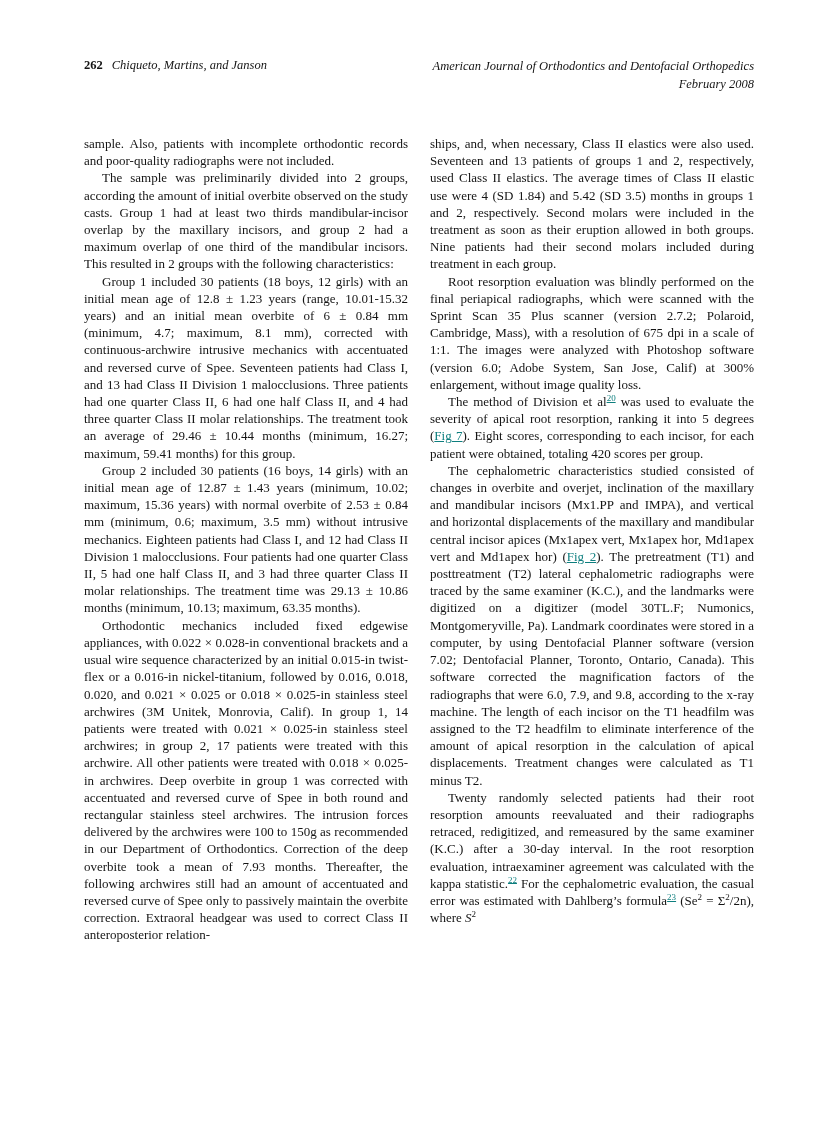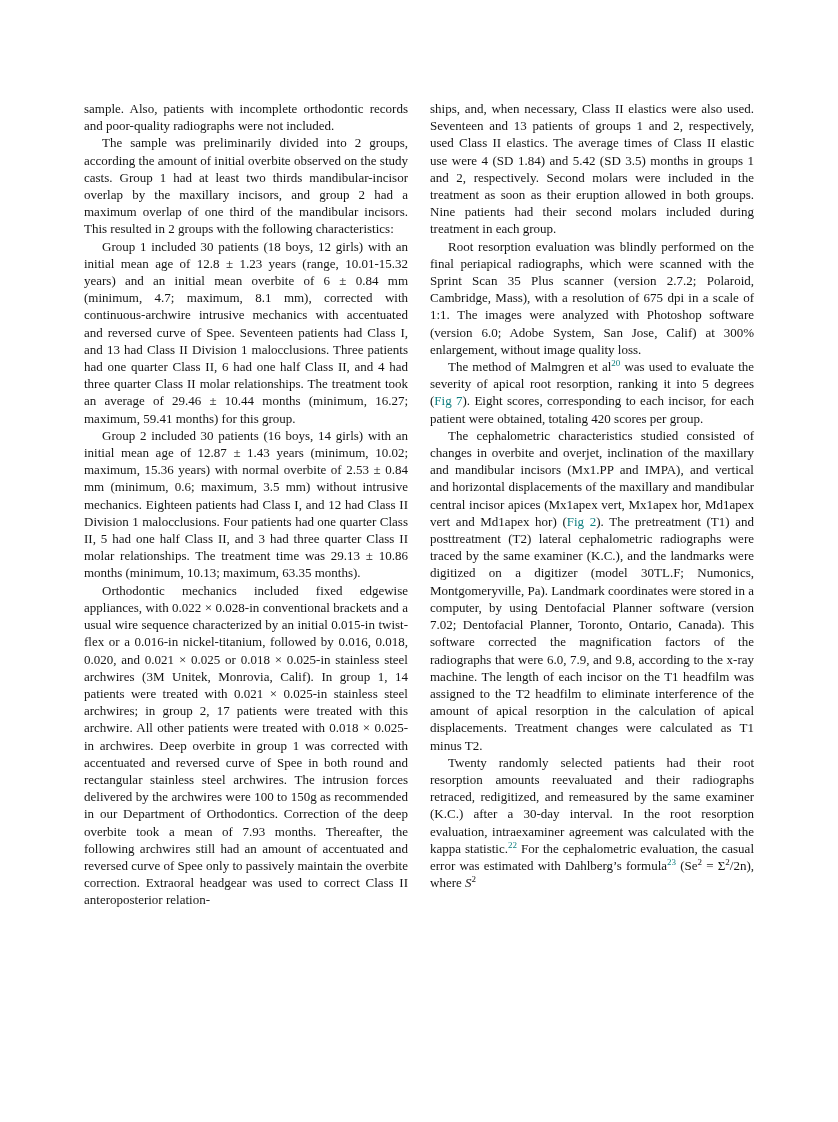--- a/index.html
+++ b/index.html
@@ -9,35 +9,44 @@
   .header-left{white-space:nowrap;}
   .pagenum{font-weight:bold;margin-right:9px;}
   .running-authors{font-style:italic;}
   .header-right{text-align:right;font-style:italic;line-height:1.4;}
   .body-cols{display:flex;gap:22px;margin-top:42px;}
   .col{width:324px;font-size:13px;line-height:17.2px;text-align:justify;}
   p.para{margin:0;padding:0;}
   p.indent{text-indent:18px;}
   sup{font-size:9px;line-height:0;vertical-align:super;}
   .italic{font-style:italic;}
-  .link{color:var(--link-color,#0d7e7e);}
+  .link{color:var(--link-color,#0d7e7e);text-decoration:underline;}
 </style>
 </head>
 <body>
 
 <div class="page">
+  <div class="header">
+    <div class="header-left">
+      <span class="pagenum">262</span><span class="running-authors">Chiqueto, Martins, and Janson</span>
+    </div>
+    <div class="header-right">
+      <div>American Journal of Orthodontics and Dentofacial Orthopedics</div>
+      <div>February 2008</div>
+    </div>
+  </div>
   <div class="body-cols">
     <div class="col">
         <p class="para"><span>sample. Also, patients with incomplete orthodontic records and poor-quality radiographs were not included.</span></p>
         <p class="para indent"><span>The sample was preliminarily divided into 2 groups, according the amount of initial overbite observed on the study casts. Group 1 had at least two thirds mandibular-incisor overlap by the maxillary incisors, and group 2 had a maximum overlap of one third of the mandibular incisors. This resulted in 2 groups with the following characteristics:</span></p>
         <p class="para indent"><span>Group 1 included 30 patients (18 boys, 12 girls) with an initial mean age of 12.8 ± 1.23 years (range, 10.01-15.32 years) and an initial mean overbite of 6 ± 0.84 mm (minimum, 4.7; maximum, 8.1 mm), corrected with continuous-archwire intrusive mechanics with accentuated and reversed curve of Spee. Seventeen patients had Class I, and 13 had Class II Division 1 malocclusions. Three patients had one quarter Class II, 6 had one half Class II, and 4 had three quarter Class II molar relationships. The treatment took an average of 29.46 ± 10.44 months (minimum, 16.27; maximum, 59.41 months) for this group.</span></p>
         <p class="para indent"><span>Group 2 included 30 patients (16 boys, 14 girls) with an initial mean age of 12.87 ± 1.43 years (minimum, 10.02; maximum, 15.36 years) with normal overbite of 2.53 ± 0.84 mm (minimum, 0.6; maximum, 3.5 mm) without intrusive mechanics. Eighteen patients had Class I, and 12 had Class II Division 1 malocclusions. Four patients had one quarter Class II, 5 had one half Class II, and 3 had three quarter Class II molar relationships. The treatment time was 29.13 ± 10.86 months (minimum, 10.13; maximum, 63.35 months).</span></p>
         <p class="para indent"><span>Orthodontic mechanics included fixed edgewise appliances, with 0.022 × 0.028-in conventional brackets and a usual wire sequence characterized by an initial 0.015-in twist-flex or a 0.016-in nickel-titanium, followed by 0.016, 0.018, 0.020, and 0.021 × 0.025 or 0.018 × 0.025-in stainless steel archwires (3M Unitek, Monrovia, Calif). In group 1, 14 patients were treated with 0.021 × 0.025-in stainless steel archwires; in group 2, 17 patients were treated with this archwire. All other patients were treated with 0.018 × 0.025-in archwires. Deep overbite in group 1 was corrected with accentuated and reversed curve of Spee in both round and rectangular stainless steel archwires. The intrusion forces delivered by the archwires were 100 to 150g as recommended in our Department of Orthodontics. Correction of the deep overbite took a mean of 7.93 months. Thereafter, the following archwires still had an amount of accentuated and reversed curve of Spee only to passively maintain the overbite correction. Extraoral headgear was used to correct Class II anteroposterior relation-</span></p>
       </div>
     <div class="col">
         <p class="para"><span>ships, and, when necessary, Class II elastics were also used. Seventeen and 13 patients of groups 1 and 2, respectively, used Class II elastics. The average times of Class II elastic use were 4 (SD 1.84) and 5.42 (SD 3.5) months in groups 1 and 2, respectively. Second molars were included in the treatment as soon as their eruption allowed in both groups. Nine patients had their second molars included during treatment in each group.</span></p>
         <p class="para indent"><span>Root resorption evaluation was blindly performed on the final periapical radiographs, which were scanned with the Sprint Scan 35 Plus scanner (version 2.7.2; Polaroid, Cambridge, Mass), with a resolution of 675 dpi in a scale of 1:1. The images were analyzed with Photoshop software (version 6.0; Adobe System, San Jose, Calif) at 300% enlargement, without image quality loss.</span></p>
-        <p class="para indent"><span>The method of Malmgren et al</span><sup class="link">20</sup><span> was used to evaluate the severity of apical root resorption, ranking it into 5 degrees (</span><span class="link">Fig 7</span><span>). Eight scores, corresponding to each incisor, for each patient were obtained, totaling 420 scores per group.</span></p>
+        <p class="para indent"><span>The method of Division et al</span><sup class="link">20</sup><span> was used to evaluate the severity of apical root resorption, ranking it into 5 degrees (</span><span class="link">Fig 7</span><span>). Eight scores, corresponding to each incisor, for each patient were obtained, totaling 420 scores per group.</span></p>
         <p class="para indent"><span>The cephalometric characteristics studied consisted of changes in overbite and overjet, inclination of the maxillary and mandibular incisors (Mx1.PP and IMPA), and vertical and horizontal displacements of the maxillary and mandibular central incisor apices (Mx1apex vert, Mx1apex hor, Md1apex vert and Md1apex hor) (</span><span class="link">Fig 2</span><span>). The pretreatment (T1) and posttreatment (T2) lateral cephalometric radiographs were traced by the same examiner (K.C.), and the landmarks were digitized on a digitizer (model 30TL.F; Numonics, Montgomeryville, Pa). Landmark coordinates were stored in a computer, by using Dentofacial Planner software (version 7.02; Dentofacial Planner, Toronto, Ontario, Canada). This software corrected the magnification factors of the radiographs that were 6.0, 7.9, and 9.8, according to the x-ray machine. The length of each incisor on the T1 headfilm was assigned to the T2 headfilm to eliminate interference of the amount of apical resorption in the calculation of apical displacements. Treatment changes were calculated as T1 minus T2.</span></p>
         <p class="para indent"><span>Twenty randomly selected patients had their root resorption amounts reevaluated and their radiographs retraced, redigitized, and remeasured by the same examiner (K.C.) after a 30-day interval. In the root resorption evaluation, intraexaminer agreement was calculated with the kappa statistic.</span><sup class="link">22</sup><span> For the cephalometric evaluation, the casual error was estimated with Dahlberg’s formula</span><sup class="link">23</sup><span> (Se</span><sup>2</sup><span> = Σ</span><sup>2</sup><span>/2n), where </span><span class="italic">S</span><sup>2</sup></p>
       </div>
   </div>
 </div>
 
 </body></html>

